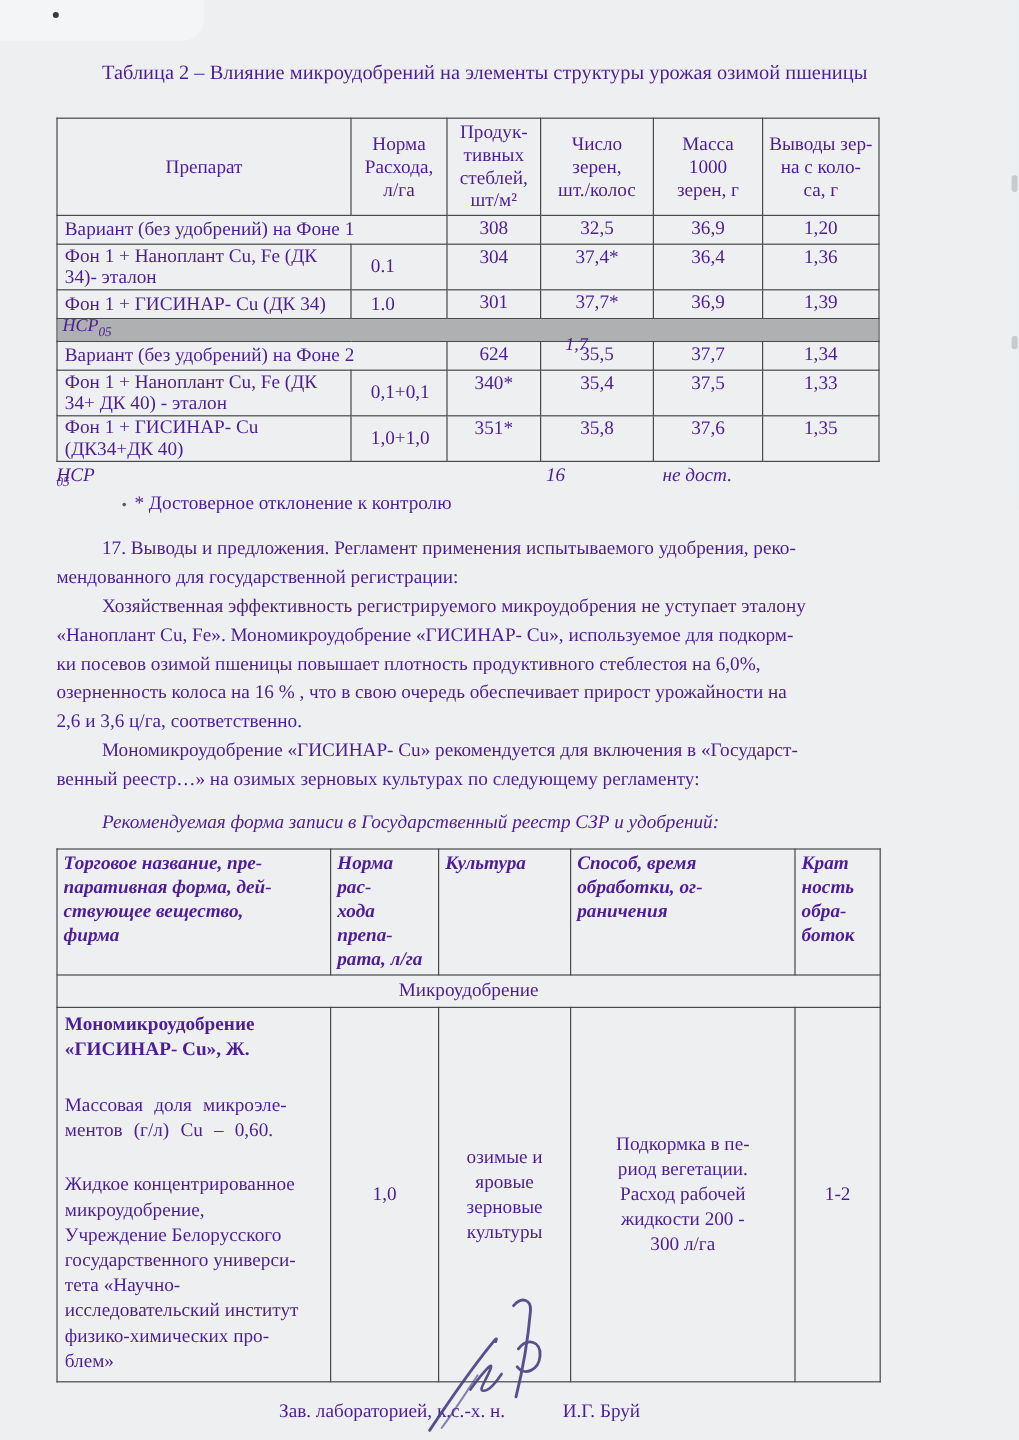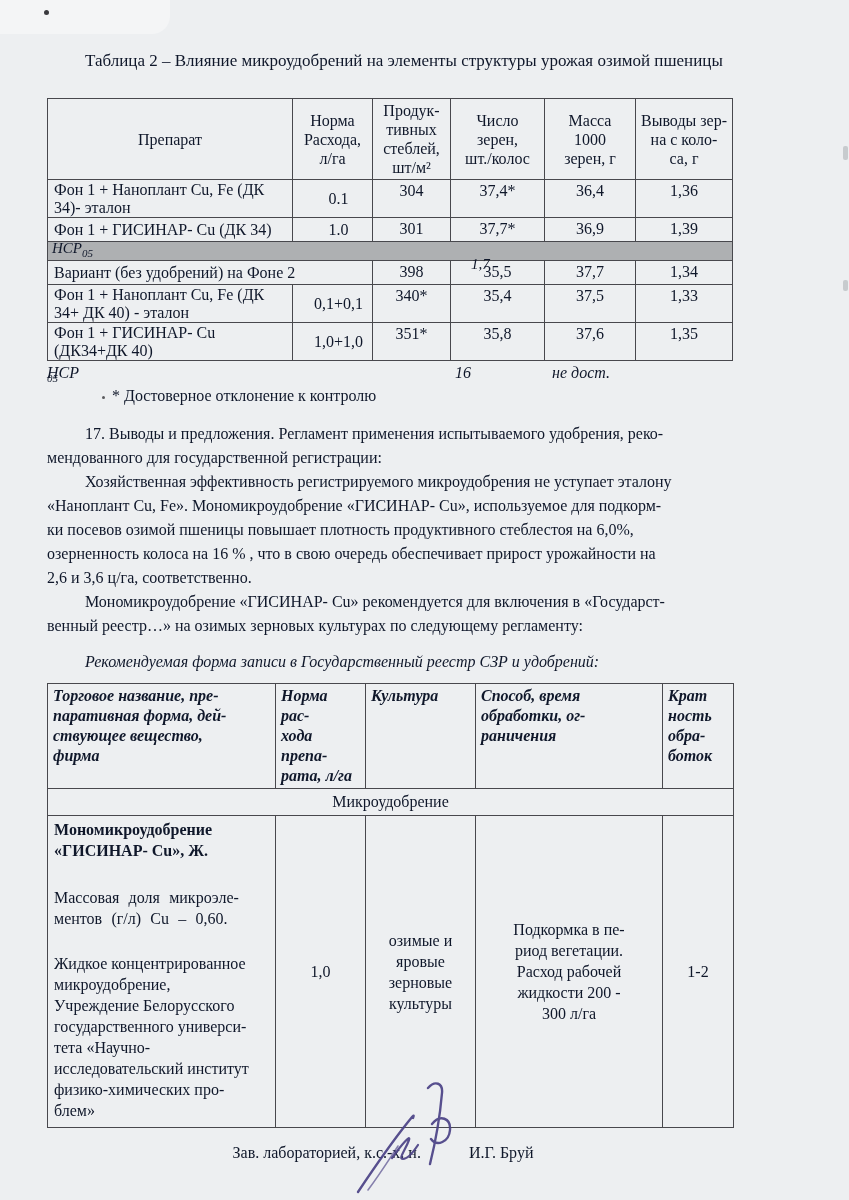--- a/index.html
+++ b/index.html
@@ -1,20 +1,20 @@
 <!DOCTYPE html>
 <html><head>
 <meta charset="utf-8">
 <style>
   html,body { margin:0; padding:0; background:#e6e8ea; }
   .page {
     position:relative; width:849px; height:1200px; overflow:hidden;
     background:#edeff1;
     font-family:"Liberation Serif","DejaVu Serif",serif;
-    color:#0f172a;
+    color:#4c1d95;
     box-sizing:border-box;
     padding:0 44px 0 47px;
   }
   .page::before{ content:""; position:absolute; top:0; left:0; width:170px; height:34px;
     background:#f4f5f6; opacity:.9; border-radius:0 0 18px 0; }
 
   
   .artifact-dot { position:absolute; left:44px; top:10px; width:5px; height:5px;
     background:#26262a; border-radius:50%; opacity:.9; }
   .edge-smudge { position:absolute; width:5px; background:#c7cbce; border-radius:2px; }
@@ -25,21 +25,21 @@
 
   
   table { border-collapse:collapse; }
   .t1 { margin-top:26px; table-layout:fixed; width:685px; }
   .t1 th, .t1 td { border:1.5px solid #48484d; font-size:16px; font-weight:normal; }
   .t1 th { text-align:center; vertical-align:middle; white-space:pre-line;
     height:78px; line-height:19px; padding:1px 2px; }
   .t1 td { line-height:17.5px; padding:1px 4px; }
   .t1 td.name { text-align:left; padding:1px 6px; vertical-align:middle; }
   .t1 td.v { text-align:center; vertical-align:top; padding-top:2px; }
-  .t1 td.dose { text-align:center; vertical-align:middle;padding-left:16px; }
+  .t1 td.dose { vertical-align:middle;padding-left:16px; }
   .t1 tr.r1 { height:24px; } .t1 tr.r2 { height:36px; } .t1 tr.r3 { height:24px; }
   .t1 tr.r5 { height:24px; } .t1 tr.r6 { height:37px; } .t1 tr.r7 { height:36px; }
   .t1 tr.nsr-row td { background:#aeb0b2; height:14px; position:relative;
     font-style:italic; font-size:15px; line-height:13px; padding:0 4px; vertical-align:middle; }
   .nsr-row .nsr-val { position:absolute; left:423px; top:16px; }
   sub { font-size:11px; }
 
   .nsr-bottom { position:relative; height:21px; margin-top:3px; font-style:italic;
     font-size:16px; width:685px; }
   .nsr-bottom span { position:absolute; top:0; }
@@ -110,20 +110,27 @@
 шт./колос</th>
         <th>Масса
 1000
 зерен, г</th>
         <th>Выводы зер-
 на с коло-
 са, г</th>
       </tr>
     </thead>
     <tbody>
+      <tr class="r1">
+        <td class="name" colspan="2">Вариант (без удобрений) на Фоне 1</td>
+        <td class="v">308</td>
+        <td class="v">32,5</td>
+        <td class="v">36,9</td>
+        <td class="v">1,20</td>
+      </tr>
       <tr class="r2">
         <td class="name">Фон 1 + Наноплант Cu, Fe (ДК 34)- эталон</td>
         <td class="dose">0.1</td>
         <td class="v">304</td>
         <td class="v">37,4*</td>
         <td class="v">36,4</td>
         <td class="v">1,36</td>
       </tr>
       <tr class="r3">
         <td class="name">Фон 1 + ГИСИНАР- Cu (ДК 34)</td>
@@ -134,21 +141,21 @@
         <td class="v">1,39</td>
       </tr>
       <tr class="nsr-row">
         <td colspan="6">
           <span><span>НСР</span><sub>05</sub></span>
           <span class="nsr-val">1,7</span>
         </td>
       </tr>
       <tr class="r5">
         <td class="name" colspan="2">Вариант (без удобрений) на Фоне 2</td>
-        <td class="v">398</td>
+        <td class="v">624</td>
         <td class="v">35,5</td>
         <td class="v">37,7</td>
         <td class="v">1,34</td>
       </tr>
       <tr class="r6">
         <td class="name">Фон 1 + Наноплант Cu, Fe (ДК 34+ ДК 40) - эталон</td>
         <td class="dose">0,1+0,1</td>
         <td class="v">340*</td>
         <td class="v">35,4</td>
         <td class="v">37,5</td>

